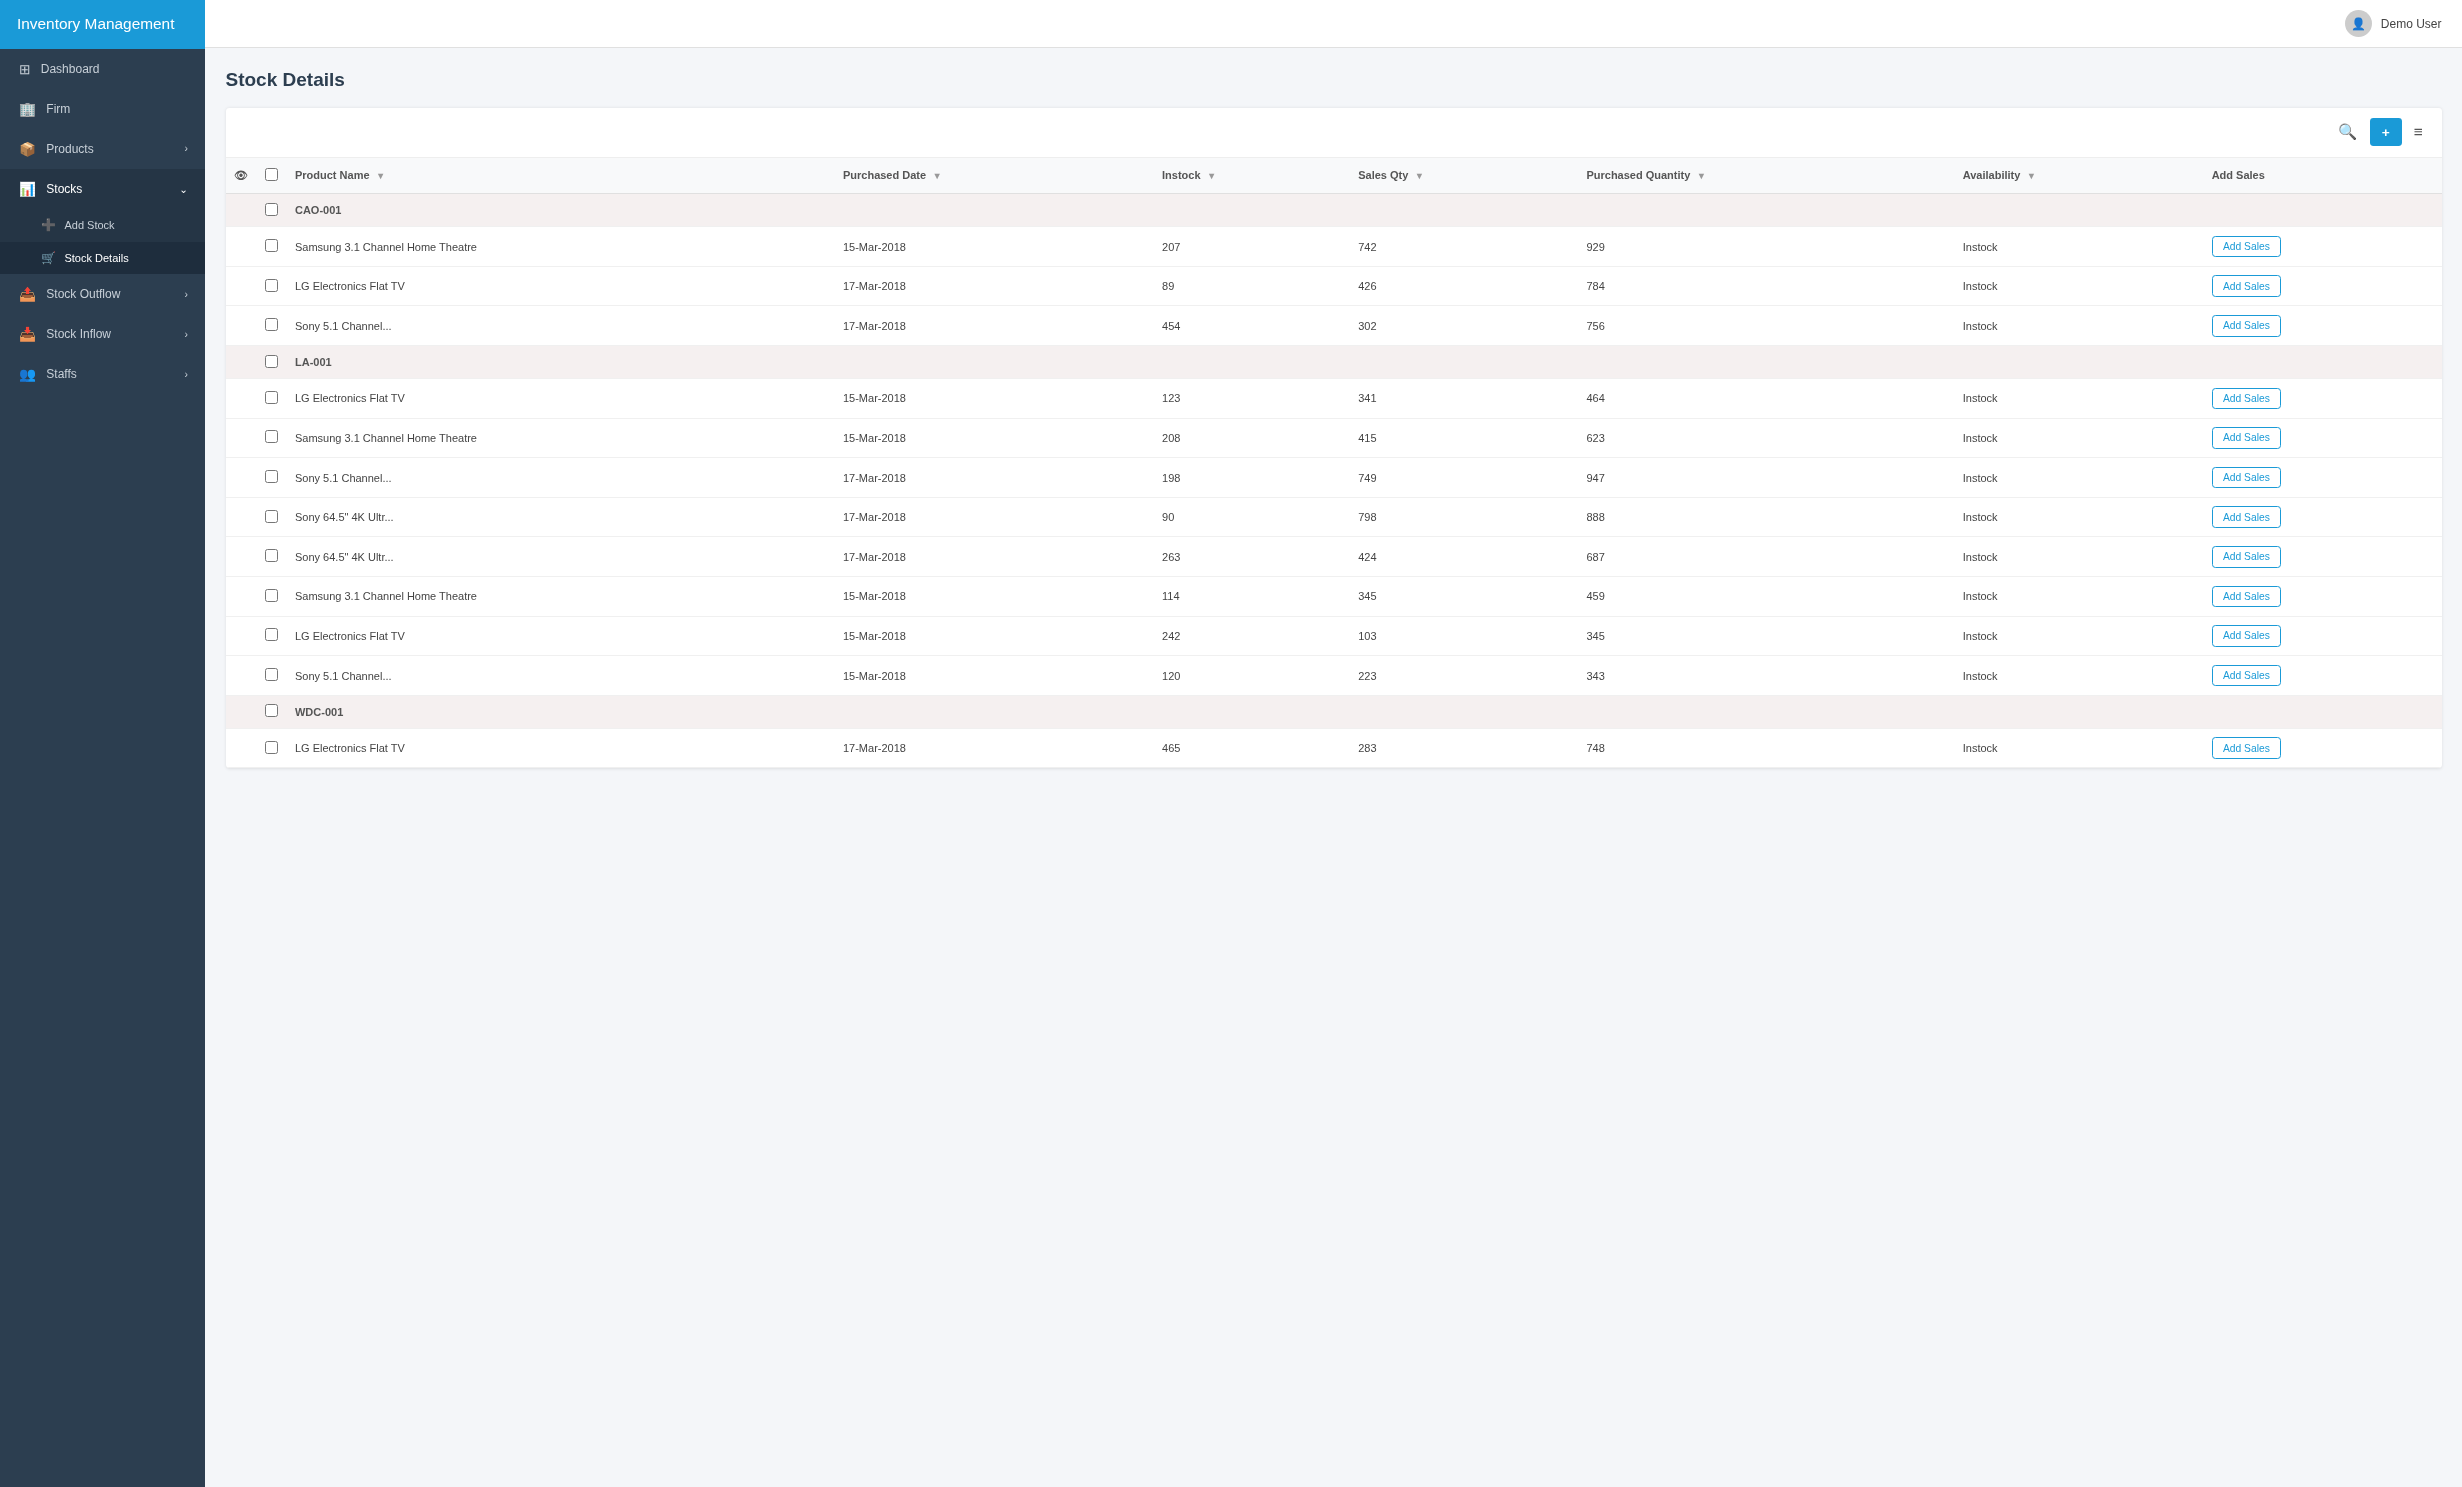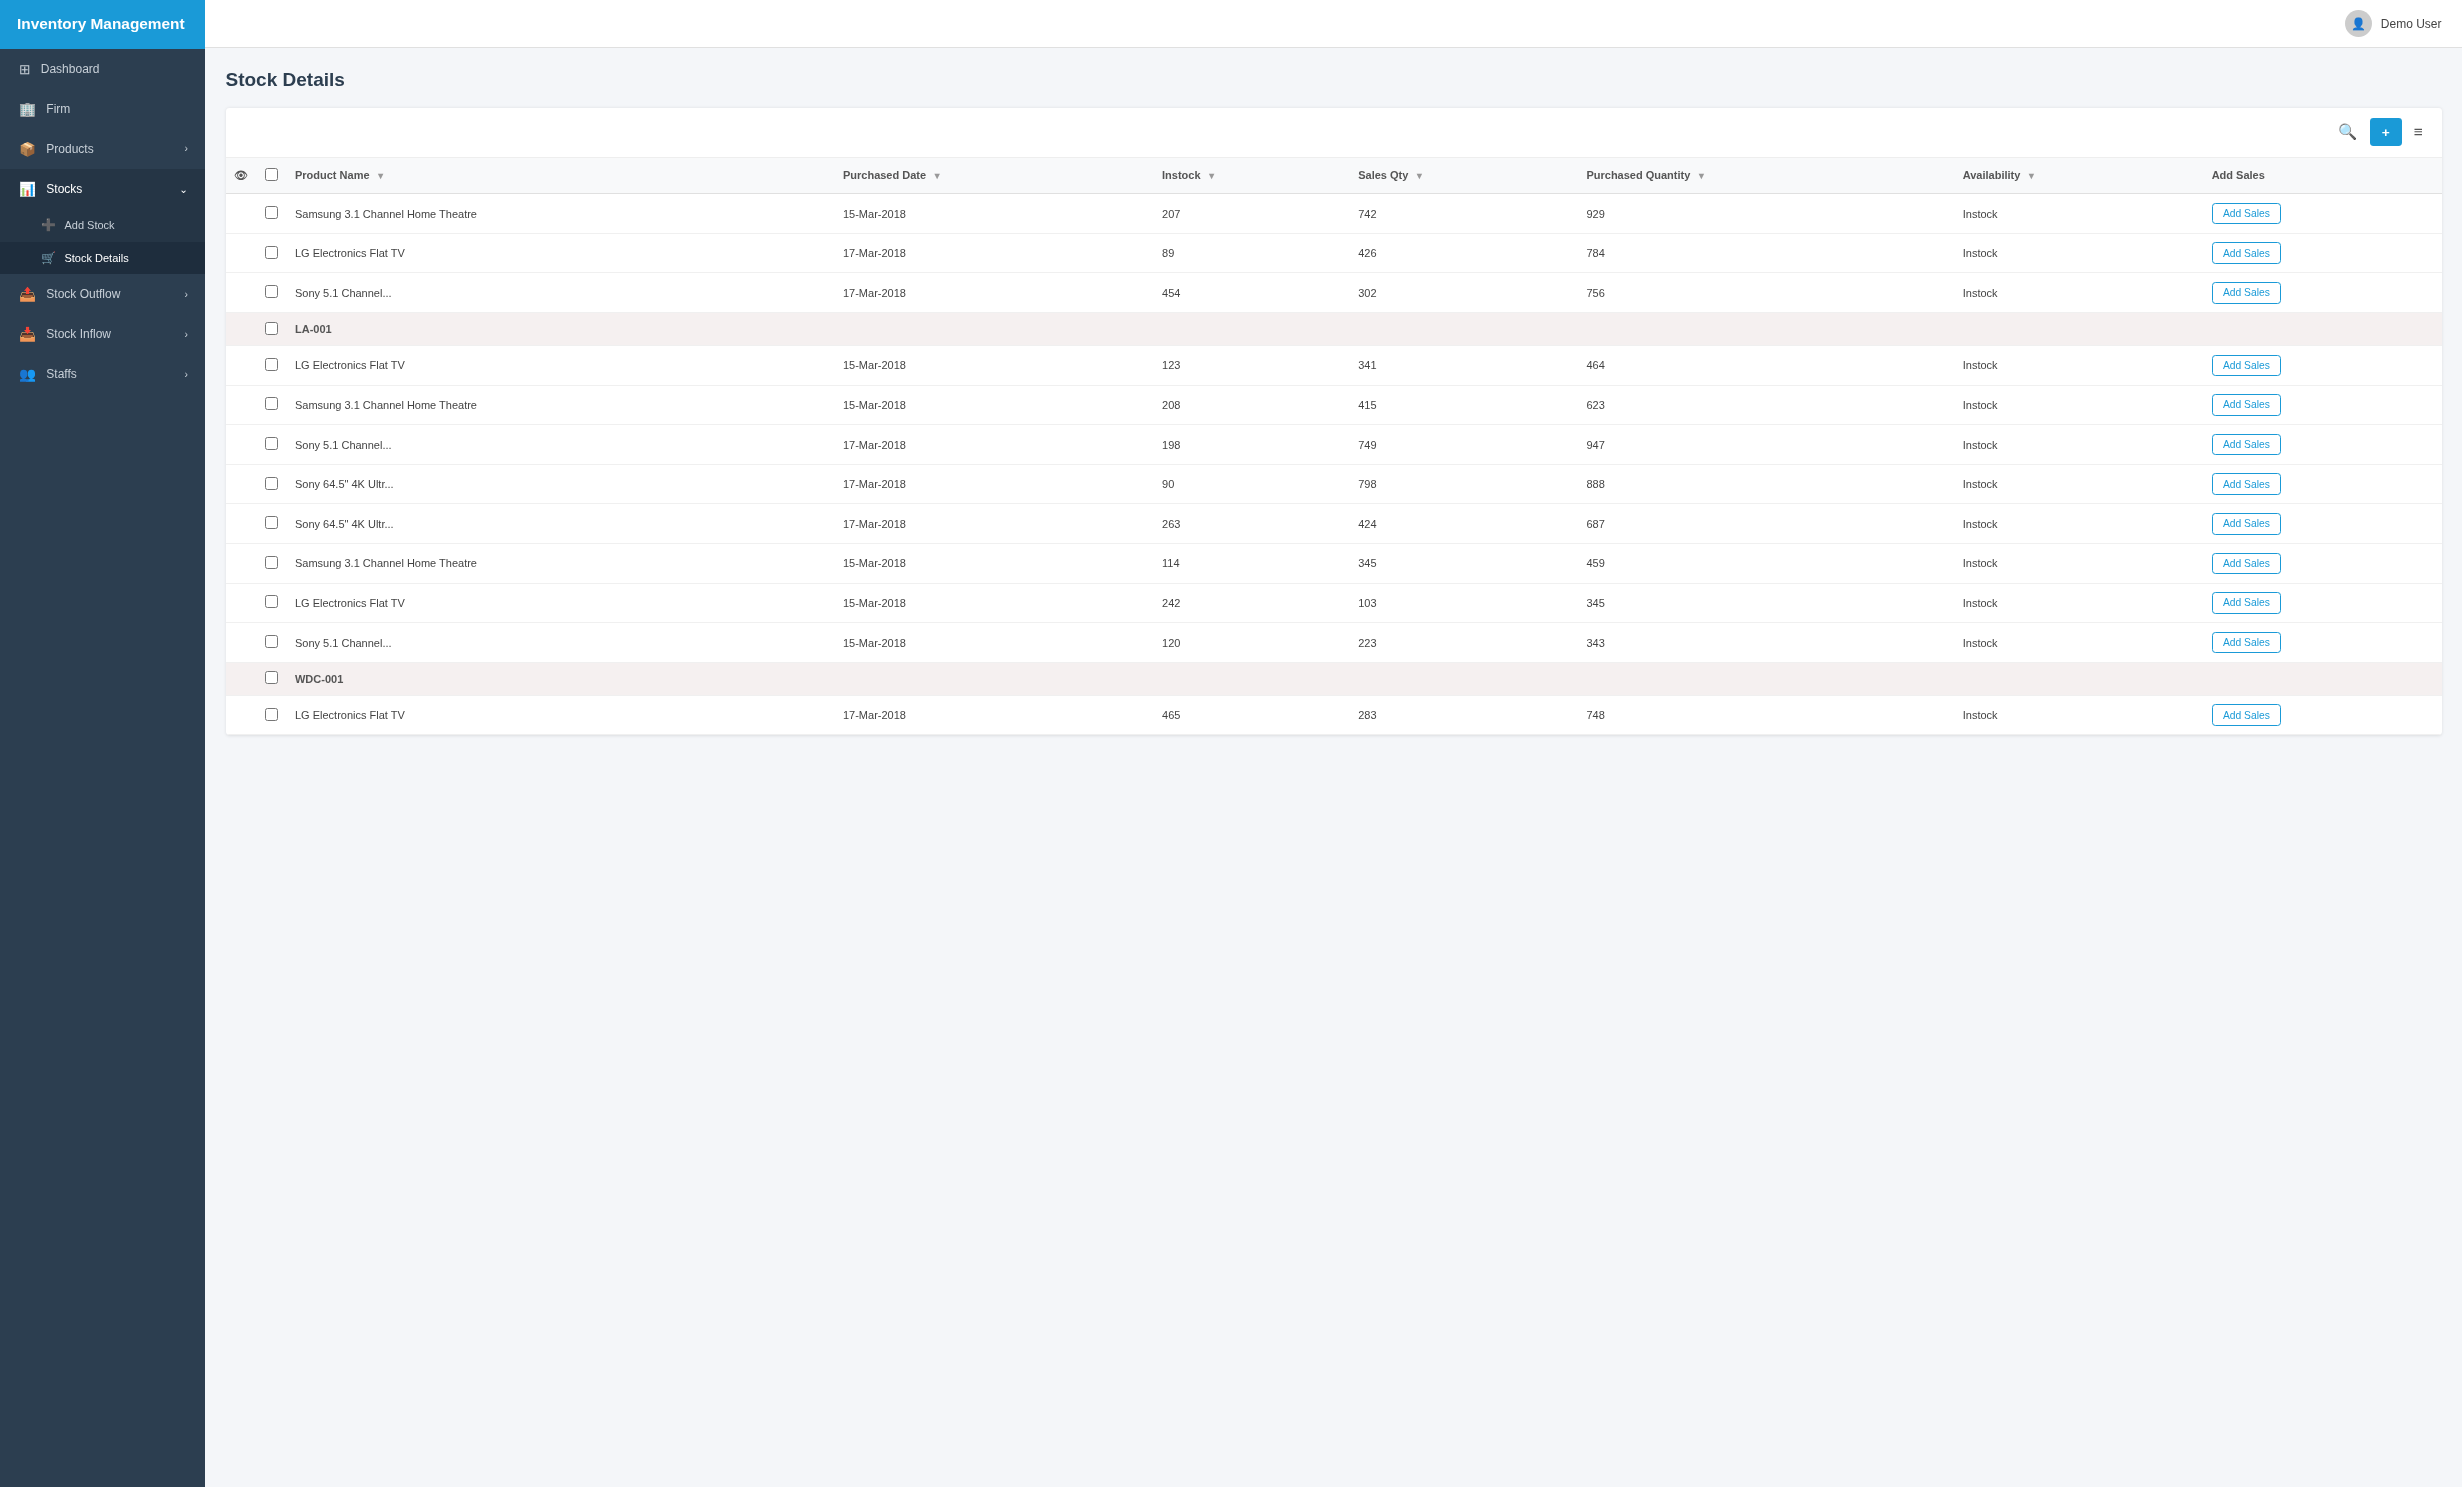--- a/index.html
+++ b/index.html
@@ -1,20 +1,20 @@
 <!DOCTYPE html>
 <html style="font-size:13.7px"><head>
   <meta charset="utf-8">
   <style>
     * { box-sizing: border-box; margin: 0; padding: 0; }
     body { font-family: 'Segoe UI', Arial, sans-serif; font-size: 12px; background: #f4f6f9; display: flex; height: 100vh; overflow: hidden; }
 
     
     .sidebar { width: 205px; background: #2c3e50; color: #ccc; display: flex; flex-direction: column; flex-shrink: 0; }
-    .sidebar-header { background: #1a9ad7; color: #fff; padding: 15.4px 17px; font-size: 15.4px; font-weight: 700; }
+    .sidebar-header { background: #1a9ad7; color: #fff; padding: 15.4px 17px; font-size: 15.4px; font-weight: 400; }
     .sidebar-nav { flex: 1; overflow-y: auto; }
     .nav-item { display: flex; align-items: center; padding: 12px 17px; cursor: pointer; color: #c8d0d8; font-size: 12px; border-left: 2.6px solid transparent; }
     .nav-item .icon { margin-right: 10.3px; font-size: 13.7px; }
     .nav-item .arrow { margin-left: auto; font-size: 10.3px; }
     .nav-sub-item { display: flex; align-items: center; padding: 9.4px 17px 9.4px 41px; cursor: pointer; color: #c8d0d8; font-size: 11px; }
     .nav-sub-item.active { background: #1e2d3d; color: #fff; }
     .nav-sub-item .icon { margin-right: 8.5px; font-size: 12px; }
     .stocks-section { background: #253545; }
 
     
@@ -160,20 +160,25 @@
               <th>
                 <span>Availability</span>
                 <span class="sort-arrow">▼</span>
               </th>
               <th>
                 <span>Add Sales</span>
               </th>
             </tr>
           </thead>
           <tbody id="table-body">
+          <tr class="group-row">
+      <td></td>
+      <td><input type="checkbox" style=""></td>
+      <td colspan="7">CAO-001</td>
+    </tr>
               <tr class="data-row">
         <td></td>
         <td><input type="checkbox" style=""></td>
         <td>Samsung 3.1 Channel Home Theatre</td>
         <td>15-Mar-2018</td>
         <td>207</td>
         <td>742</td>
         <td>929</td>
         <td class="status-instock">Instock</td>
         <td><button class="btn-add-sales">Add Sales</button></td>

